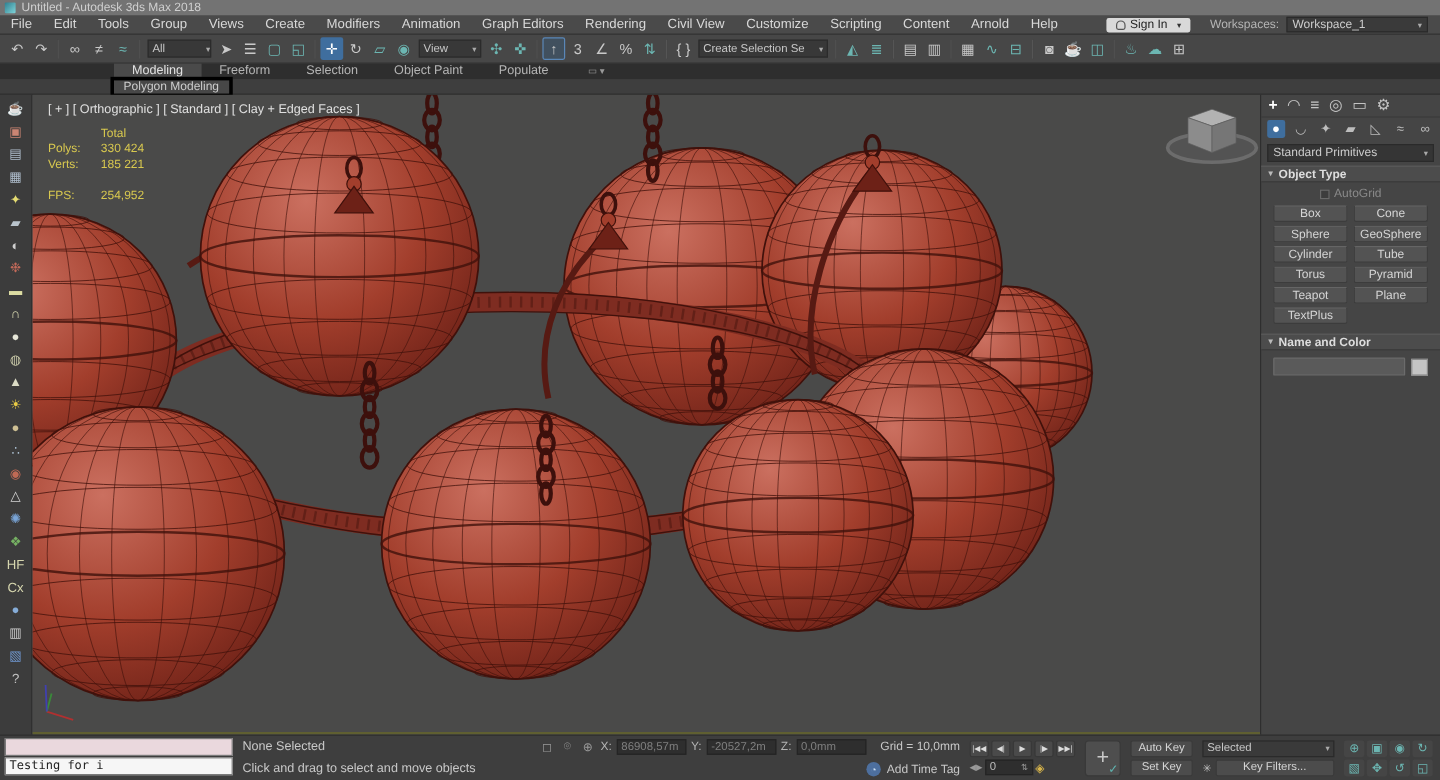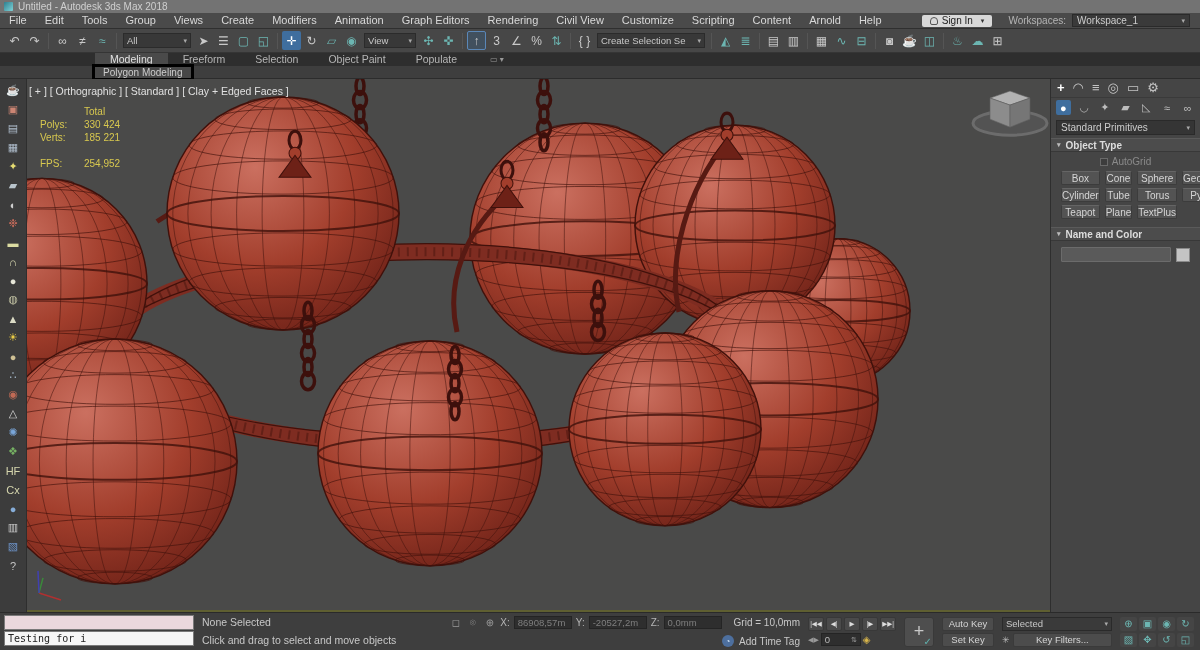--- a/index.html
+++ b/index.html
@@ -33,40 +33,40 @@
   .rmin{color:#9a9a9a;font-size:8px;margin-left:18px;line-height:13px;}
   .ribbonrow{height:13px;background:#3e3e3e;border-bottom:1px solid #2c2c2c;display:flex;align-items:center;}
   .rlabel{margin-left:92px;background:#474747;border:3px solid #000000;color:#cccccc;font-size:10px;line-height:11px;padding:0 8px;}
   
   .body{display:flex;height:533px;}
   .rail{width:27px;background:#3c3c3c;border-right:1px solid #2e2e2e;display:flex;flex-direction:column;align-items:center;padding-top:2px;}
   .railicon{height:19px;width:22px;display:flex;align-items:center;justify-content:center;font-size:11px;}
   .viewport{flex:1;position:relative;background:#4a4a49;overflow:hidden;}
   .viewport svg{position:absolute;left:0;top:0;width:100%;height:100%;}
   .vpedge{position:absolute;left:0;right:0;bottom:0;height:2px;background:#5f5f31;}
-  .vplabel{position:absolute;left:2px;top:6px;color:#e0e0e0;font-size:10.5px;}
+  .vplabel{position:absolute;left:13px;top:6px;color:#e0e0e0;font-size:10.5px;}
   .vpstats{position:absolute;left:13px;top:26px;color:#d8c84f;font-size:10px;line-height:13px;}
   .srow{display:flex;}
   .slab{width:44px;}
   .fpsrow{margin-top:13px;}
   
   .cmdpanel{width:150px;background:#454545;border-left:1px solid #2e2e2e;display:flex;flex-direction:column;}
   .cptabs{display:flex;align-items:center;height:19px;padding:0 6px;gap:8px;border-bottom:1px solid #3a3a3a;}
   .cptab{color:#c3c3c3;font-size:13px;line-height:18px;}
   .cptab.active{color:#ffffff;font-weight:bold;}
   .cpsubs{display:flex;align-items:center;height:19px;padding:0 5px;gap:6px;}
   .cpsub{color:#bdbdbd;font-size:11px;width:15px;height:15px;display:flex;align-items:center;justify-content:center;border-radius:2px;}
   .cpsub.active{background:#3f6e9e;color:#fff;}
   .cpdd{height:15px;margin:3px 5px;background:#353535;border:1px solid #2a2a2a;color:#cccccc;font-size:10px;display:flex;align-items:center;justify-content:space-between;padding:0 4px;}
   .rhead{height:14px;background:#4c4c4c;border-top:1px solid #5a5a5a;border-bottom:1px solid #383838;color:#dddddd;font-size:10px;font-weight:bold;display:flex;align-items:center;gap:5px;padding:0 6px;}
   .rarr{font-size:7px;color:#bbb;}
   .rbody{padding:4px 10px 8px;}
   .autogrid{display:flex;align-items:center;justify-content:center;gap:4px;color:#8a8a8a;font-size:10px;margin-bottom:4px;}
   .cb{width:8px;height:8px;border:1px solid #6a6a6a;background:#3d3d3d;display:inline-block;}
-  .otgrid{display:grid;grid-template-columns:1fr 1fr 1fr 1fr;gap:3px 5px;}
+  .otgrid{display:grid;grid-template-columns:1fr 1fr;gap:3px 5px;}
   .otbtn{height:14px;background:#535353;border:1px solid #3c3c3c;border-top-color:#656565;border-radius:2px;color:#d5d5d5;font-size:10px;display:flex;align-items:center;justify-content:center;}
   .ncrow{display:flex;align-items:center;gap:5px;padding:6px 10px 10px;}
   .namefield{flex:1;height:15px;background:#5a5a5a;border:1px solid #6b6b6b;border-radius:1px;color:#ddd;font-size:10px;min-width:0;}
   .swatch{width:14px;height:14px;background:#c4c4c4;border:1px solid #8a8a8a;display:inline-block;}
   
   .statusbar{height:38px;background:#3e3e3e;border-top:1px solid #2a2a2a;display:flex;align-items:stretch;padding:2px 4px;gap:8px;}
   .listener{width:190px;display:flex;flex-direction:column;gap:1px;}
   .lrow1{height:15px;background:#ead8dd;border:1px solid #7a7a7a;}
   .lrow2{height:15px;background:#f6f6f6;border:1px solid #7a7a7a;font-family:"DejaVu Sans Mono",monospace;font-size:10px;color:#222;padding:0 3px;line-height:14px;}
   .statusmsgs{width:210px;display:flex;flex-direction:column;justify-content:space-between;padding:1px 0;}
@@ -137,21 +137,21 @@
 </div>
 
 <div class="toolbar" id="toolbar">
     <span class="ticon">↶</span>
     <span class="ticon">↷</span>
     <span class="tsep"></span>
     <span class="ticon">∞</span>
     <span class="ticon">≠</span>
     <span class="ticon teal">≈</span>
     <span class="tsep"></span>
-    <span class="tdd" style="width: 68px; gap: 30px;">
+    <span class="tdd" style="width: 53px; gap: 30px;">
       <span>All</span>
       <span class="dda">▾</span>
     </span>
     <span class="ticon">➤</span>
     <span class="ticon">☰</span>
     <span class="ticon teal">▢</span>
     <span class="ticon teal">◱</span>
     <span class="tsep"></span>
     <span class="ticon ticon-a">✛</span>
     <span class="ticon">↻</span>

